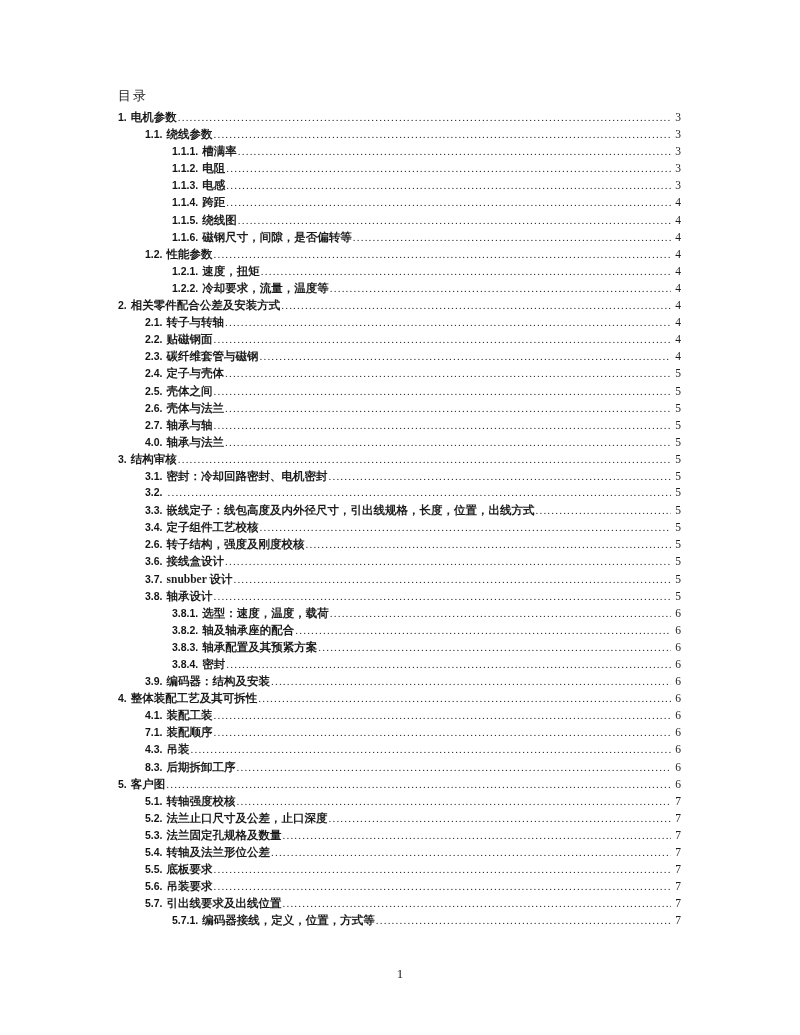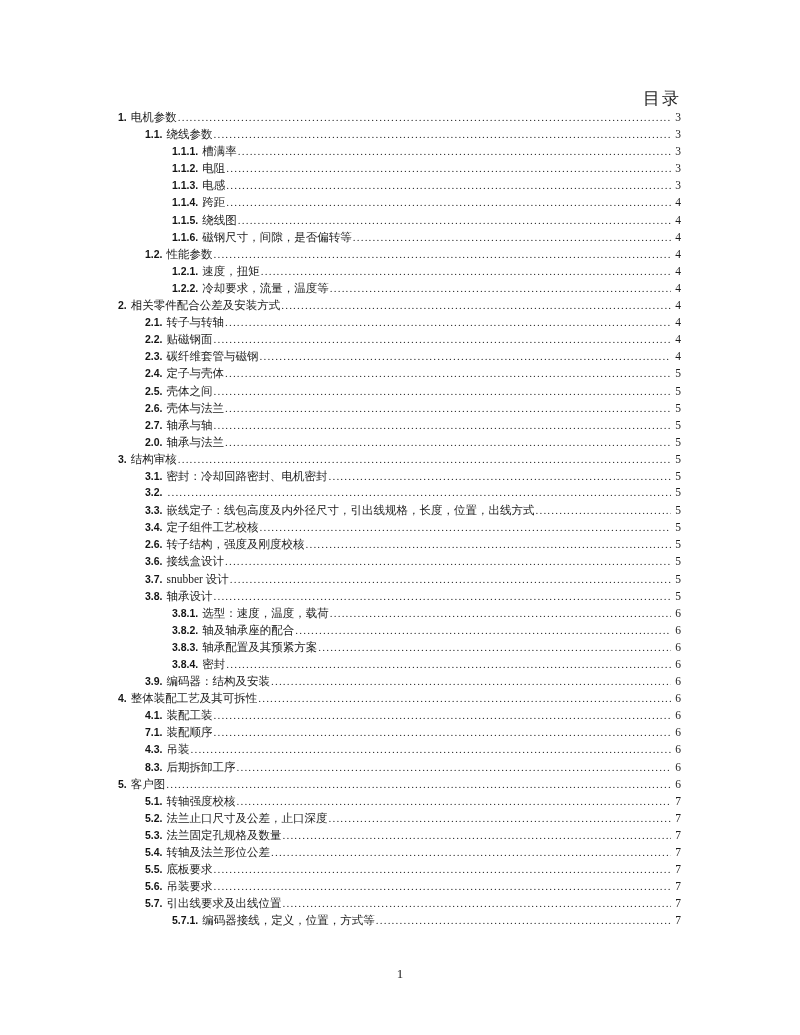--- a/index.html
+++ b/index.html
@@ -14,22 +14,22 @@
     background: #ffffff;
     font-family: "Liberation Serif", "DejaVu Serif", serif;
     color: #1c1c1c;
     overflow: hidden;
   }
   .toc-title {
     position: absolute;
     top: 87px;
     left: 118px;
     width: 563px;
-    text-align: right;
-    font-size: 17px;
+    text-align: left;
+    font-size: 13px;
     letter-spacing: 2px;
     color: #1c1c1c;
   }
   .toc-list {
     position: absolute;
     top: 110px;
     left: 118px;
     width: 563px;
   }
   .toc-row {
@@ -44,20 +44,21 @@
   .toc-row.level-3 { padding-left: 54px; justify-content: center; }
   .toc-num {
     font-family: "Liberation Sans", "DejaVu Sans", sans-serif;
     font-weight: 700;
     font-size: 10.5px;
     margin-right: 4px;
     color: #141414;
   }
   .toc-label {
     color: #1c1c1c;
+    font-weight: bold;
   }
   .toc-leader {
     flex: 1;
     overflow: hidden;
     white-space: nowrap;
     margin: 0 2px 0 1px;
     font-size: 11px;
     letter-spacing: 1.2px;
     color: #2a2a2a;
   }
@@ -196,21 +197,21 @@
     <span class="toc-leader"></span>
     <span class="toc-page">5</span>
   </div>
       <div class="toc-row level-2">
     <span class="toc-num">2.7.</span>
     <span class="toc-label">轴承与轴</span>
     <span class="toc-leader"></span>
     <span class="toc-page">5</span>
   </div>
       <div class="toc-row level-2">
-    <span class="toc-num">2.0.</span>
+    <span class="toc-num">4.0.</span>
     <span class="toc-label">轴承与法兰</span>
     <span class="toc-leader"></span>
     <span class="toc-page">5</span>
   </div>
       <div class="toc-row level-1">
     <span class="toc-num">3.</span>
     <span class="toc-label">结构审核</span>
     <span class="toc-leader"></span>
     <span class="toc-page">5</span>
   </div>

